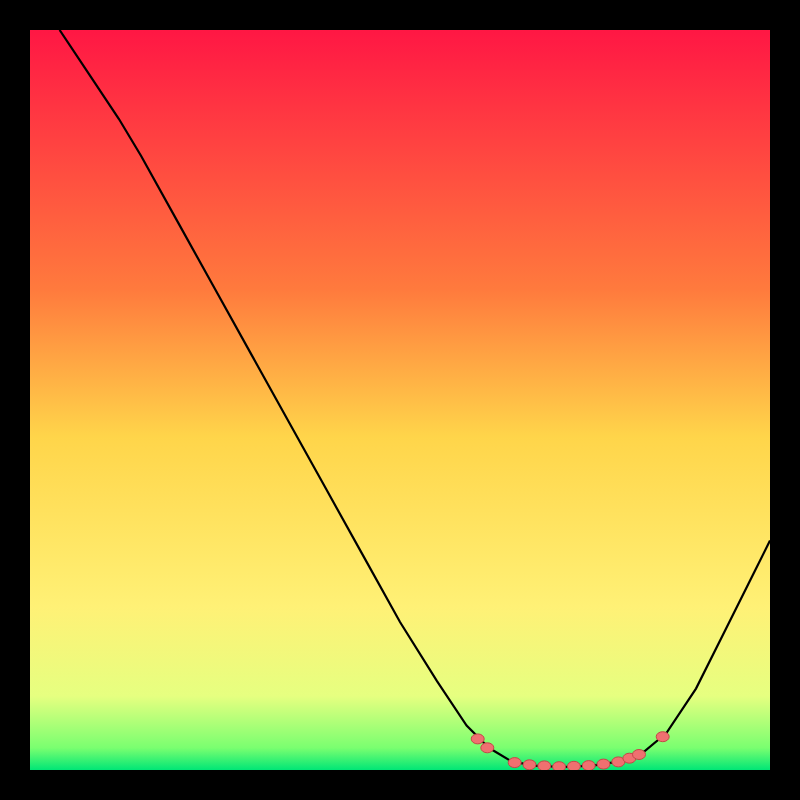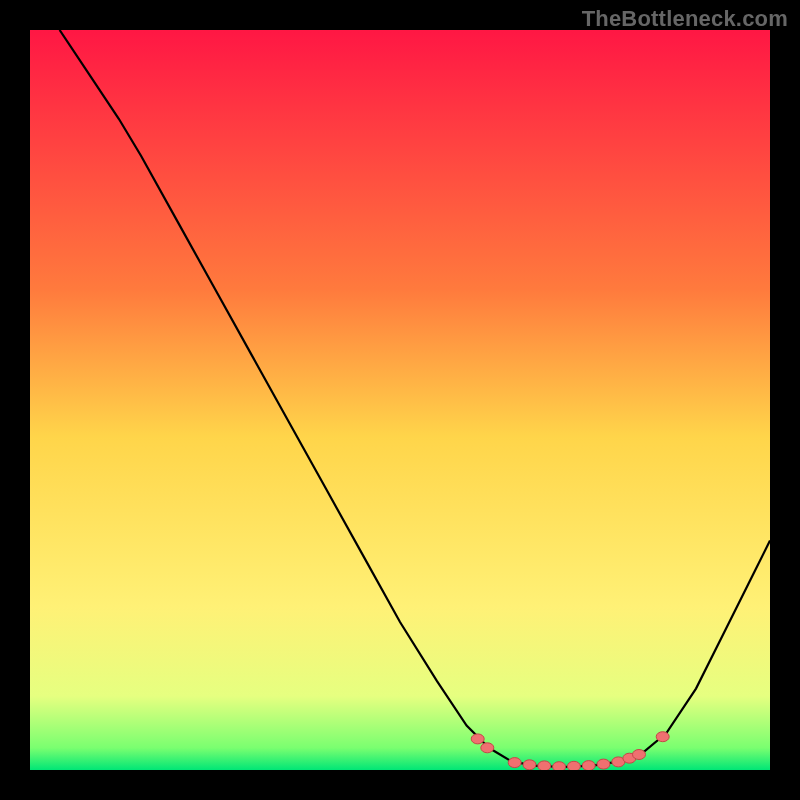--- a/index.html
+++ b/index.html
@@ -30,21 +30,20 @@
   .plot svg {
     width: 740px;
     height: 740px;
     display: block;
   }
 </style>
 </head>
 <body>
 <div class="frame">
 
-  <div class="watermark">TheBottleneck.com</div>
 
   <div class="plot">
     <svg id="chart-svg" viewBox="0 0 740 740" preserveAspectRatio="none">
       <defs>
         <linearGradient id="bg" x1="0" y1="0" x2="0" y2="1">
           <stop id="g0" offset="0%" stop-color="#ff1744"></stop>
           <stop id="g1" offset="35%" stop-color="#ff7a3d"></stop>
           <stop id="g2" offset="55%" stop-color="#ffd54a"></stop>
           <stop id="g3" offset="78%" stop-color="#fff176"></stop>
           <stop id="g4" offset="90%" stop-color="#e6ff80"></stop>

